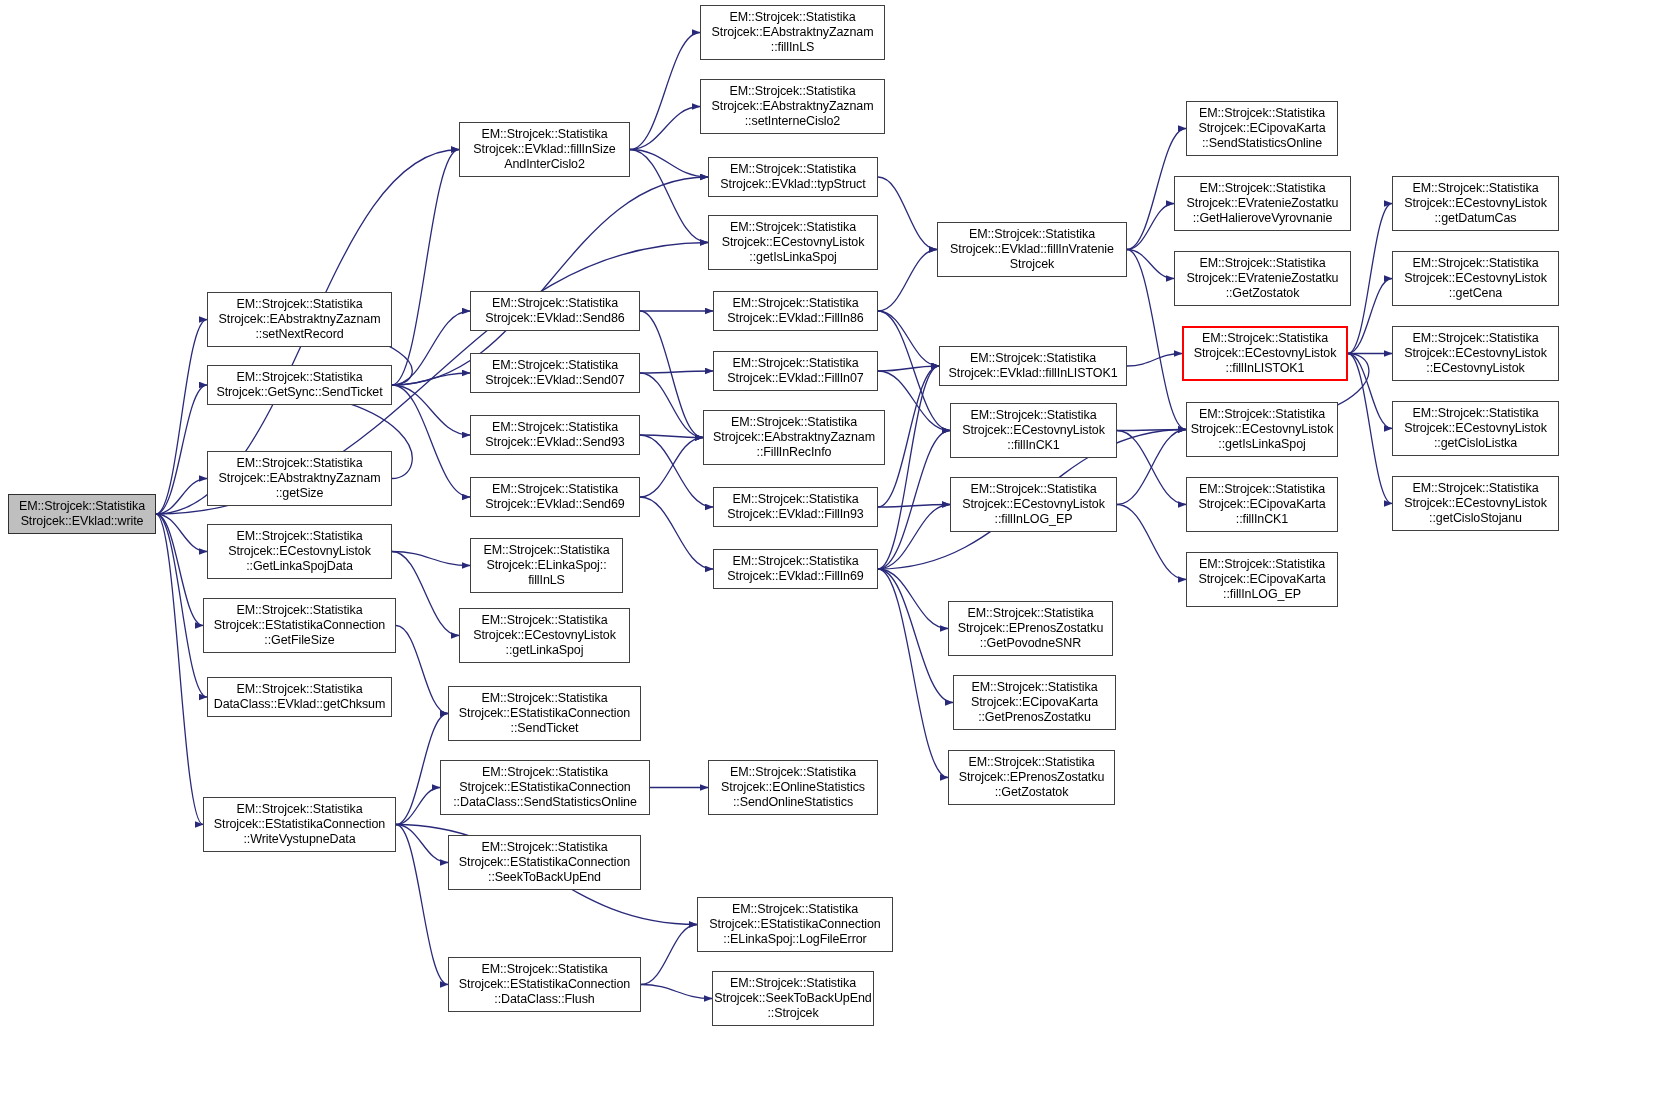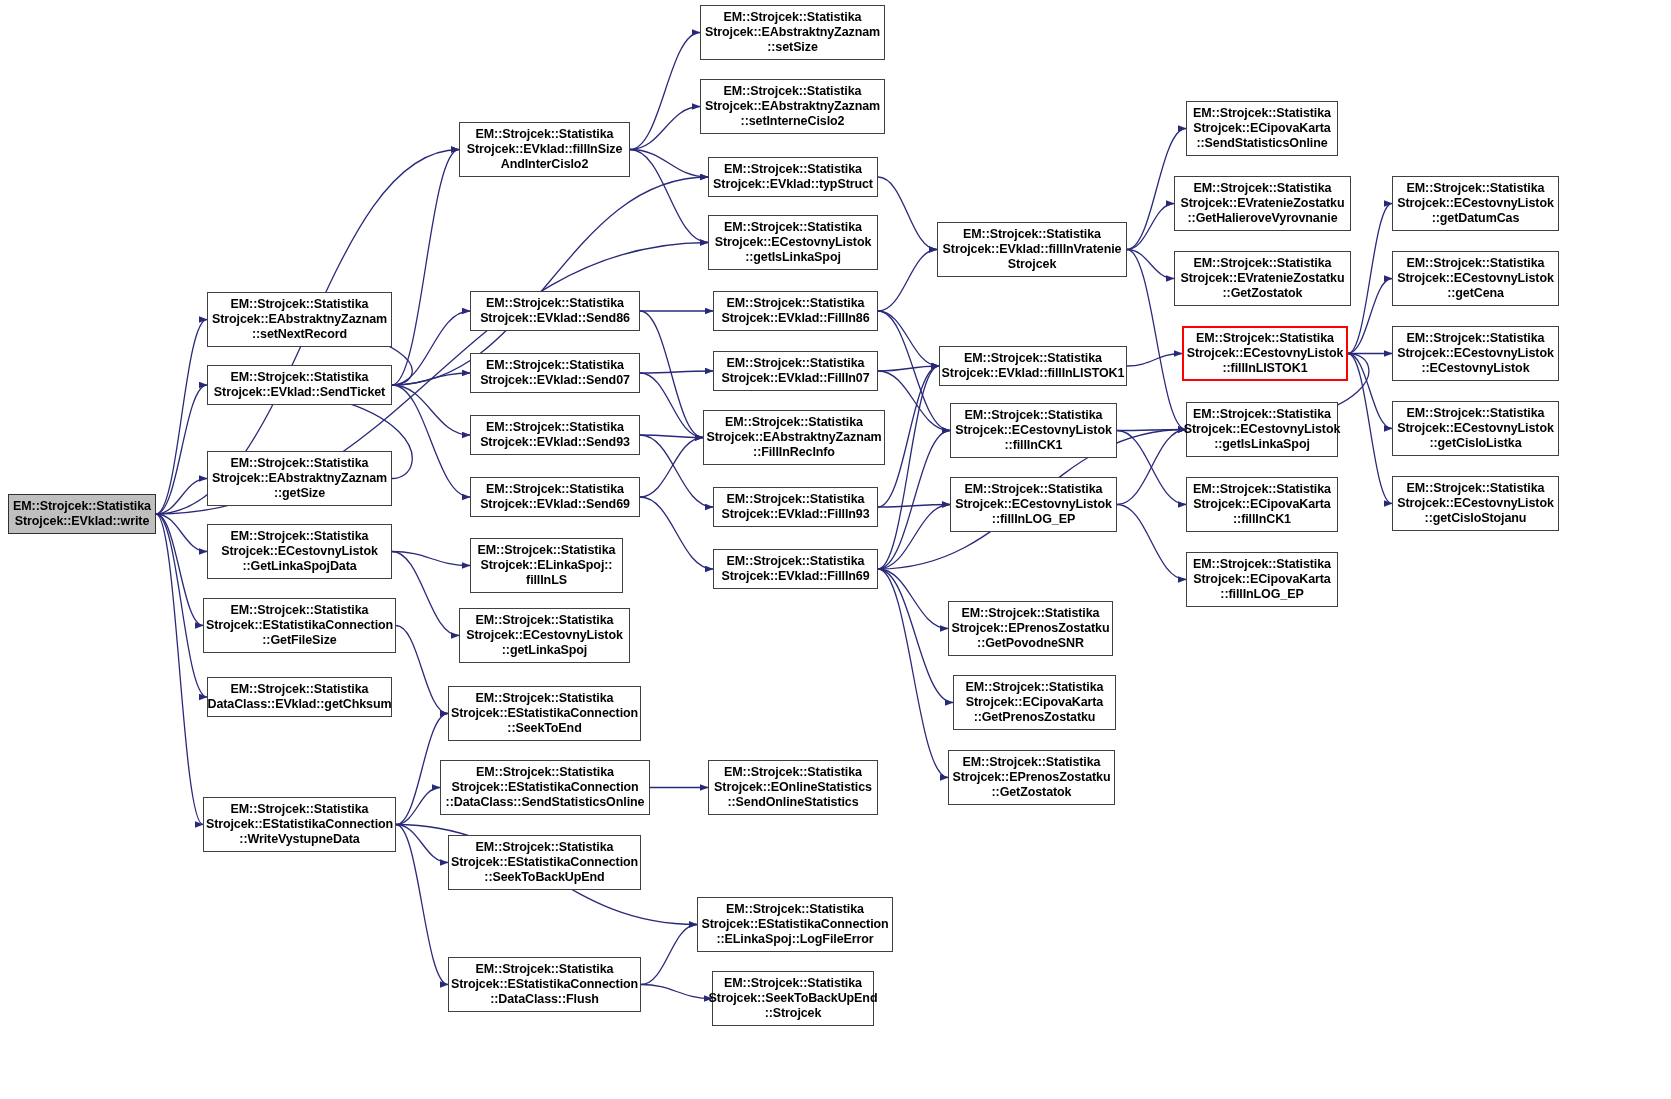--- a/index.html
+++ b/index.html
@@ -33,21 +33,20 @@
     font-size: 12.5px;
     line-height: 15.2px;
     text-align: center;
     display: flex;
     flex-direction: column;
     align-items: center;
     justify-content: center;
     white-space: pre;
     letter-spacing: -0.1px;
     z-index: 2;
-    font-weight: bold;
   }
   .node.root {
     background: #bfbfbf;
     border-color: #303030;
   }
   .node.highlight {
     border: 2px solid #ff0000;
     background: #ffffff;
   }
   .node .ln { display: block; }
@@ -131,38 +130,38 @@
         <path d="M 396 824.5 C 531.45 824.5, 561.55 924.5, 697 924.5" fill="none" stroke="#29297a" stroke-width="1.3" marker-end="url(#arrow)"></path>
         <path d="M 396 824.5 C 419.4 824.5, 424.6 984.5, 448 984.5" fill="none" stroke="#29297a" stroke-width="1.3" marker-end="url(#arrow)"></path>
         <path d="M 650 787.5 C 676.1 787.5, 681.9 787.5, 708 787.5" fill="none" stroke="#29297a" stroke-width="1.3" marker-end="url(#arrow)"></path>
         <path d="M 641 984.5 C 666.2 984.5, 671.8 924.5, 697 924.5" fill="none" stroke="#29297a" stroke-width="1.3" marker-end="url(#arrow)"></path>
         <path d="M 641 984.5 C 672.95 984.5, 680.05 998.5, 712 998.5" fill="none" stroke="#29297a" stroke-width="1.3" marker-end="url(#arrow)"></path>
       </g>
   </svg>
   <div id="node-layer">
       <div class="node root" style="left: 8px; top: 494px; width: 148px; height: 40px;"><span class="ln">EM::Strojcek::Statistika</span><span class="ln">Strojcek::EVklad::write</span></div>
       <div class="node" style="left: 207px; top: 292px; width: 185px; height: 55px;"><span class="ln">EM::Strojcek::Statistika</span><span class="ln">Strojcek::EAbstraktnyZaznam</span><span class="ln">::setNextRecord</span></div>
-      <div class="node" style="left: 207px; top: 365px; width: 185px; height: 40px;"><span class="ln">EM::Strojcek::Statistika</span><span class="ln">Strojcek::EVklad::SendTicket</span></div>
+      <div class="node" style="left: 207px; top: 365px; width: 185px; height: 40px;"><span class="ln">EM::Strojcek::Statistika</span><span class="ln">Strojcek::GetSync::SendTicket</span></div>
       <div class="node" style="left: 207px; top: 451px; width: 185px; height: 55px;"><span class="ln">EM::Strojcek::Statistika</span><span class="ln">Strojcek::EAbstraktnyZaznam</span><span class="ln">::getSize</span></div>
       <div class="node" style="left: 207px; top: 524px; width: 185px; height: 55px;"><span class="ln">EM::Strojcek::Statistika</span><span class="ln">Strojcek::ECestovnyListok</span><span class="ln">::GetLinkaSpojData</span></div>
       <div class="node" style="left: 203px; top: 598px; width: 193px; height: 55px;"><span class="ln">EM::Strojcek::Statistika</span><span class="ln">Strojcek::EStatistikaConnection</span><span class="ln">::GetFileSize</span></div>
       <div class="node" style="left: 207px; top: 677px; width: 185px; height: 40px;"><span class="ln">EM::Strojcek::Statistika</span><span class="ln">DataClass::EVklad::getChksum</span></div>
       <div class="node" style="left: 203px; top: 797px; width: 193px; height: 55px;"><span class="ln">EM::Strojcek::Statistika</span><span class="ln">Strojcek::EStatistikaConnection</span><span class="ln">::WriteVystupneData</span></div>
       <div class="node" style="left: 459px; top: 122px; width: 171px; height: 55px;"><span class="ln">EM::Strojcek::Statistika</span><span class="ln">Strojcek::EVklad::fillInSize</span><span class="ln">AndInterCislo2</span></div>
       <div class="node" style="left: 470px; top: 291px; width: 170px; height: 40px;"><span class="ln">EM::Strojcek::Statistika</span><span class="ln">Strojcek::EVklad::Send86</span></div>
       <div class="node" style="left: 470px; top: 353px; width: 170px; height: 40px;"><span class="ln">EM::Strojcek::Statistika</span><span class="ln">Strojcek::EVklad::Send07</span></div>
       <div class="node" style="left: 470px; top: 415px; width: 170px; height: 40px;"><span class="ln">EM::Strojcek::Statistika</span><span class="ln">Strojcek::EVklad::Send93</span></div>
       <div class="node" style="left: 470px; top: 477px; width: 170px; height: 40px;"><span class="ln">EM::Strojcek::Statistika</span><span class="ln">Strojcek::EVklad::Send69</span></div>
       <div class="node" style="left: 470px; top: 538px; width: 153px; height: 55px;"><span class="ln">EM::Strojcek::Statistika</span><span class="ln">Strojcek::ELinkaSpoj::</span><span class="ln">fillInLS</span></div>
       <div class="node" style="left: 459px; top: 608px; width: 171px; height: 55px;"><span class="ln">EM::Strojcek::Statistika</span><span class="ln">Strojcek::ECestovnyListok</span><span class="ln">::getLinkaSpoj</span></div>
-      <div class="node" style="left: 448px; top: 686px; width: 193px; height: 55px;"><span class="ln">EM::Strojcek::Statistika</span><span class="ln">Strojcek::EStatistikaConnection</span><span class="ln">::SeekToEnd</span></div>
+      <div class="node" style="left: 448px; top: 686px; width: 193px; height: 55px;"><span class="ln">EM::Strojcek::Statistika</span><span class="ln">Strojcek::EStatistikaConnection</span><span class="ln">::SendTicket</span></div>
       <div class="node" style="left: 440px; top: 760px; width: 210px; height: 55px;"><span class="ln">EM::Strojcek::Statistika</span><span class="ln">Strojcek::EStatistikaConnection</span><span class="ln">::DataClass::SendStatisticsOnline</span></div>
       <div class="node" style="left: 448px; top: 835px; width: 193px; height: 55px;"><span class="ln">EM::Strojcek::Statistika</span><span class="ln">Strojcek::EStatistikaConnection</span><span class="ln">::SeekToBackUpEnd</span></div>
       <div class="node" style="left: 448px; top: 957px; width: 193px; height: 55px;"><span class="ln">EM::Strojcek::Statistika</span><span class="ln">Strojcek::EStatistikaConnection</span><span class="ln">::DataClass::Flush</span></div>
-      <div class="node" style="left: 700px; top: 5px; width: 185px; height: 55px;"><span class="ln">EM::Strojcek::Statistika</span><span class="ln">Strojcek::EAbstraktnyZaznam</span><span class="ln">::setSize</span></div>
+      <div class="node" style="left: 700px; top: 5px; width: 185px; height: 55px;"><span class="ln">EM::Strojcek::Statistika</span><span class="ln">Strojcek::EAbstraktnyZaznam</span><span class="ln">::fillInLS</span></div>
       <div class="node" style="left: 700px; top: 79px; width: 185px; height: 55px;"><span class="ln">EM::Strojcek::Statistika</span><span class="ln">Strojcek::EAbstraktnyZaznam</span><span class="ln">::setInterneCislo2</span></div>
       <div class="node" style="left: 708px; top: 157px; width: 170px; height: 40px;"><span class="ln">EM::Strojcek::Statistika</span><span class="ln">Strojcek::EVklad::typStruct</span></div>
       <div class="node" style="left: 708px; top: 215px; width: 170px; height: 55px;"><span class="ln">EM::Strojcek::Statistika</span><span class="ln">Strojcek::ECestovnyListok</span><span class="ln">::getIsLinkaSpoj</span></div>
       <div class="node" style="left: 713px; top: 291px; width: 165px; height: 40px;"><span class="ln">EM::Strojcek::Statistika</span><span class="ln">Strojcek::EVklad::FillIn86</span></div>
       <div class="node" style="left: 713px; top: 351px; width: 165px; height: 40px;"><span class="ln">EM::Strojcek::Statistika</span><span class="ln">Strojcek::EVklad::FillIn07</span></div>
       <div class="node" style="left: 703px; top: 410px; width: 182px; height: 55px;"><span class="ln">EM::Strojcek::Statistika</span><span class="ln">Strojcek::EAbstraktnyZaznam</span><span class="ln">::FillInRecInfo</span></div>
       <div class="node" style="left: 713px; top: 487px; width: 165px; height: 40px;"><span class="ln">EM::Strojcek::Statistika</span><span class="ln">Strojcek::EVklad::FillIn93</span></div>
       <div class="node" style="left: 713px; top: 549px; width: 165px; height: 40px;"><span class="ln">EM::Strojcek::Statistika</span><span class="ln">Strojcek::EVklad::FillIn69</span></div>
       <div class="node" style="left: 697px; top: 897px; width: 196px; height: 55px;"><span class="ln">EM::Strojcek::Statistika</span><span class="ln">Strojcek::EStatistikaConnection</span><span class="ln">::ELinkaSpoj::LogFileError</span></div>
       <div class="node" style="left: 708px; top: 760px; width: 170px; height: 55px;"><span class="ln">EM::Strojcek::Statistika</span><span class="ln">Strojcek::EOnlineStatistics</span><span class="ln">::SendOnlineStatistics</span></div>

